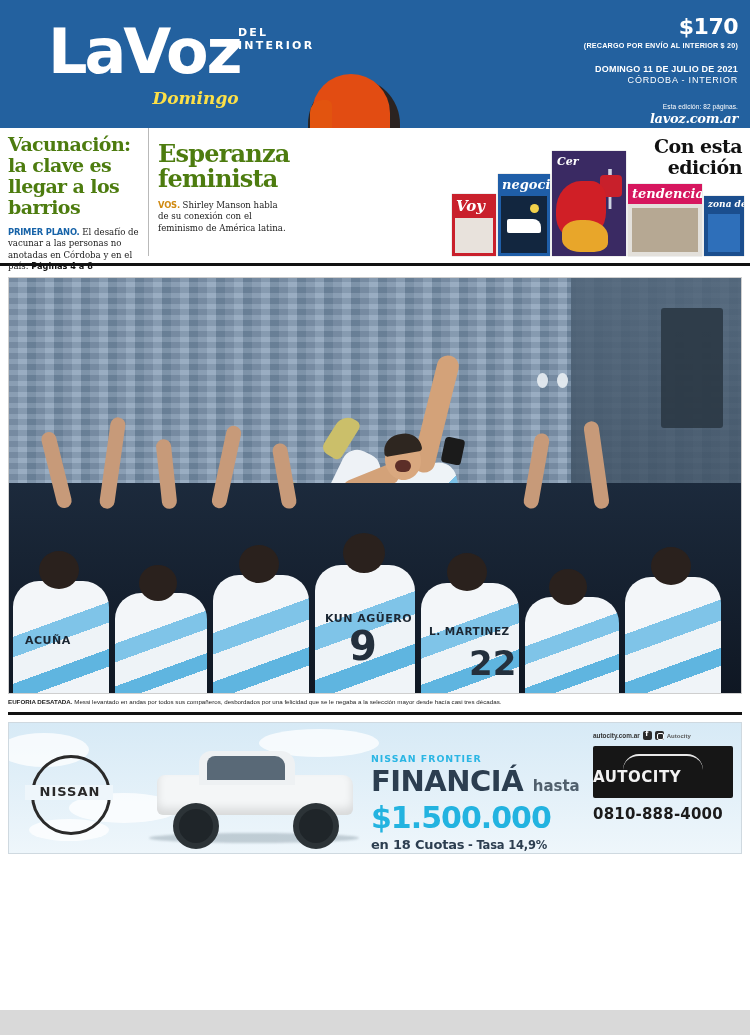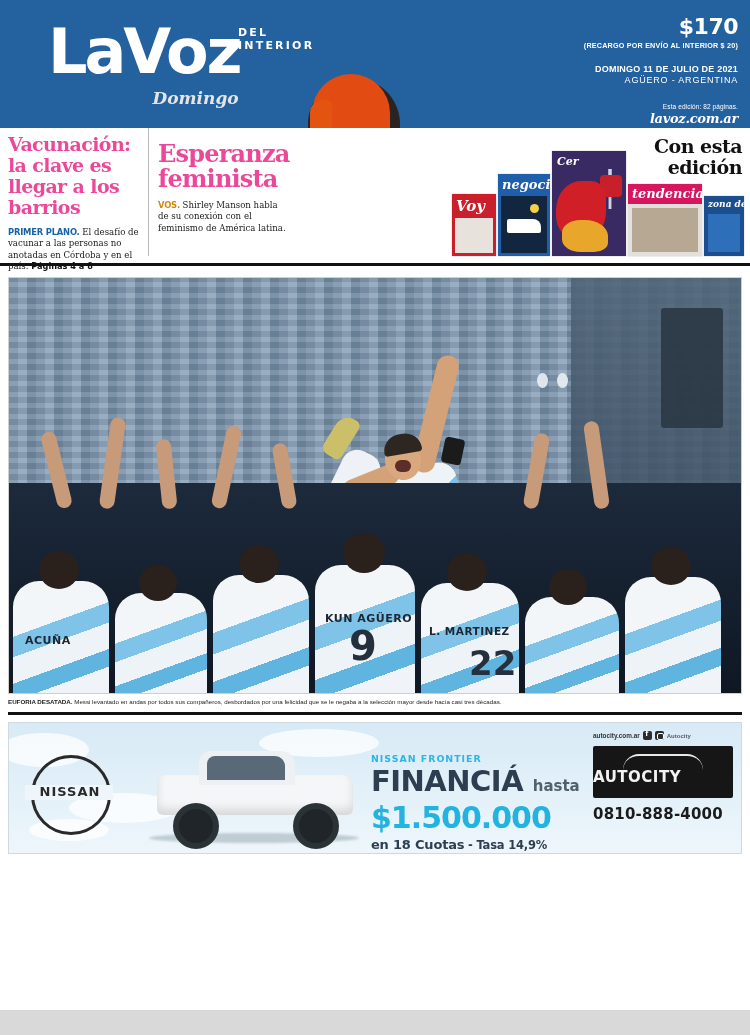--- a/index.html
+++ b/index.html
@@ -6,21 +6,21 @@
   body{font-family:"Liberation Sans",sans-serif;}
   .page{position:relative;width:750px;height:1010px;background:#ffffff;overflow:hidden;}
 
   
   .masthead{position:relative;height:128px;background:#23619f;overflow:hidden;}
   .mh-inner{position:relative;width:100%;height:100%;}
   .brand{position:absolute;left:48px;top:22px;color:#fff;}
   .brand-main{font-family:"DejaVu Sans",sans-serif;font-weight:bold;font-size:62px;line-height:60px;letter-spacing:-2px;color:#fff;}
   .brand-main .la{letter-spacing:-3px;}
   .brand-sup{position:absolute;left:190px;top:4px;font-size:11px;font-weight:bold;letter-spacing:2.2px;color:#fff;font-family:"DejaVu Sans",sans-serif;}
-  .brand-sub{position:absolute;right:2px;top:66px;font-family:"DejaVu Serif",serif;font-style:italic;font-weight:bold;font-size:17px;color:#e5e5e5;}
+  .brand-sub{position:absolute;right:2px;top:66px;font-family:"DejaVu Serif",serif;font-style:italic;font-weight:bold;font-size:17px;color:#fde047;}
 
   .price-block{position:absolute;right:12px;top:14px;text-align:right;color:#fff;}
   .price{font-size:22px;font-weight:bold;letter-spacing:-0.5px;font-family:"DejaVu Sans",sans-serif;}
   .price-note{font-size:7.2px;letter-spacing:.2px;margin-top:2px;font-weight:bold;}
   .date-line{font-size:9px;font-weight:bold;letter-spacing:.2px;margin-top:14px;}
   .city-line{font-size:9px;letter-spacing:.8px;margin-top:1px;}
   .edition-line{font-size:6.5px;margin-top:18px;letter-spacing:.1px;}
   .site{font-family:"DejaVu Serif",serif;font-style:italic;font-weight:bold;font-size:13px;margin-top:1px;letter-spacing:-.3px;}
 
   
@@ -28,21 +28,21 @@
   .p-hair-back{position:absolute;left:26px;top:48px;width:92px;height:128px;background:#2b2321;border-radius:46px 46px 30px 30px;}
   .p-face{position:absolute;left:40px;top:60px;width:64px;height:92px;background:#e8bda4;border-radius:32px 32px 28px 28px;}
   .p-hair{position:absolute;left:30px;top:44px;width:78px;height:70px;background:#e24c12;border-radius:40px 40px 12px 26px;}
   .p-hair-s{position:absolute;left:28px;top:70px;width:22px;height:62px;background:#e2540f;border-radius:14px 6px 10px 14px;}
   .p-eye{position:absolute;width:11px;height:4px;background:#3a2b26;border-radius:3px;}
 
   
   .teasers{position:relative;height:135px;border-bottom:3px solid #111;}
   .tz{position:absolute;top:0;height:128px;}
   .tz-rule{border-right:1px solid #b9b9b9;}
-  .tz-head{font-family:"DejaVu Serif",serif;font-weight:bold;color:#ec4899;}
+  .tz-head{font-family:"DejaVu Serif",serif;font-weight:bold;color:#4d7c0f;}
   .t1{left:8px;width:140px;}
   .t1 .tz-head{font-size:19px;line-height:21px;letter-spacing:-.6px;margin-top:6px;}
   .t2{left:158px;width:132px;}
   .t2 .tz-head{font-size:24px;line-height:25px;letter-spacing:-.8px;margin-top:13px;}
   .tz-body{font-family:"DejaVu Serif",serif;font-size:8.6px;line-height:11.4px;color:#1b1b1b;margin-top:9px;}
   .kicker-blue{color:#1763a8;font-family:"DejaVu Sans",sans-serif;font-weight:bold;font-size:8.4px;letter-spacing:-.2px;}
   .kicker-gold{color:#d08a12;font-family:"DejaVu Sans",sans-serif;font-weight:bold;font-size:8.4px;letter-spacing:-.2px;}
   .pag{font-family:"DejaVu Sans",sans-serif;font-weight:bold;font-size:8.2px;color:#111;}
 
   .conesta{position:absolute;right:8px;top:8px;width:104px;text-align:right;font-family:"DejaVu Serif",serif;font-weight:bold;font-size:19px;line-height:21px;color:#111;letter-spacing:-.5px;}
@@ -179,21 +179,21 @@
 
         <div class="p-hair"></div>
         <div class="p-hair-s"></div>
 
       </div>
 
       <div class="price-block">
         <div class="price">$170</div>
         <div class="price-note">(RECARGO POR ENVÍO AL INTERIOR $ 20)</div>
         <div class="date-line">DOMINGO 11 DE JULIO DE 2021</div>
-        <div class="city-line">AGÜERO - ARGENTINA</div>
+        <div class="city-line">CÓRDOBA - INTERIOR</div>
         <div class="edition-line">Esta edición: 82 páginas.</div>
         <div class="site">lavoz.com.ar</div>
       </div>
 
     </div>
   </div>
 
   <div class="teasers">
 
     <div class="tz t1 tz-rule">

